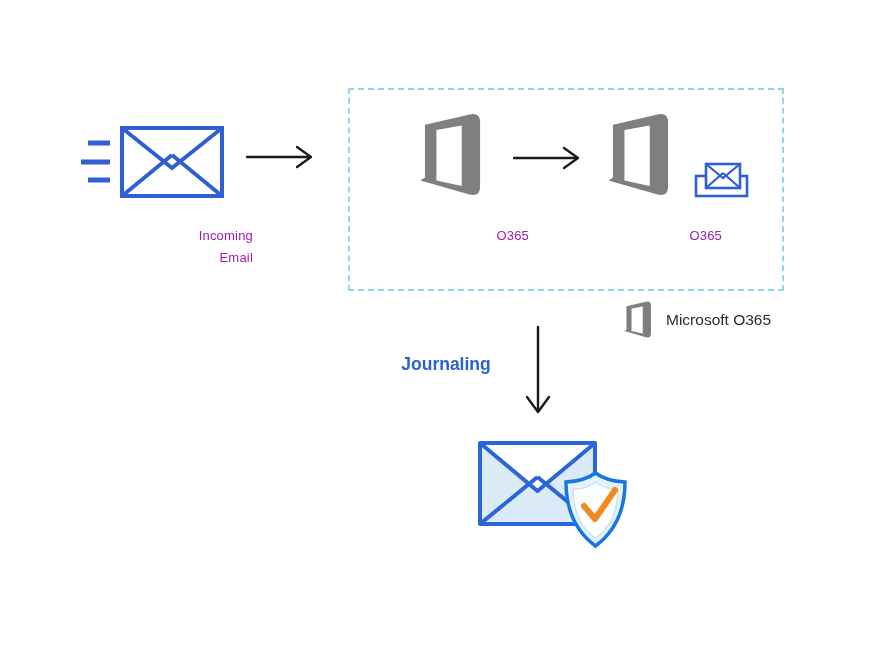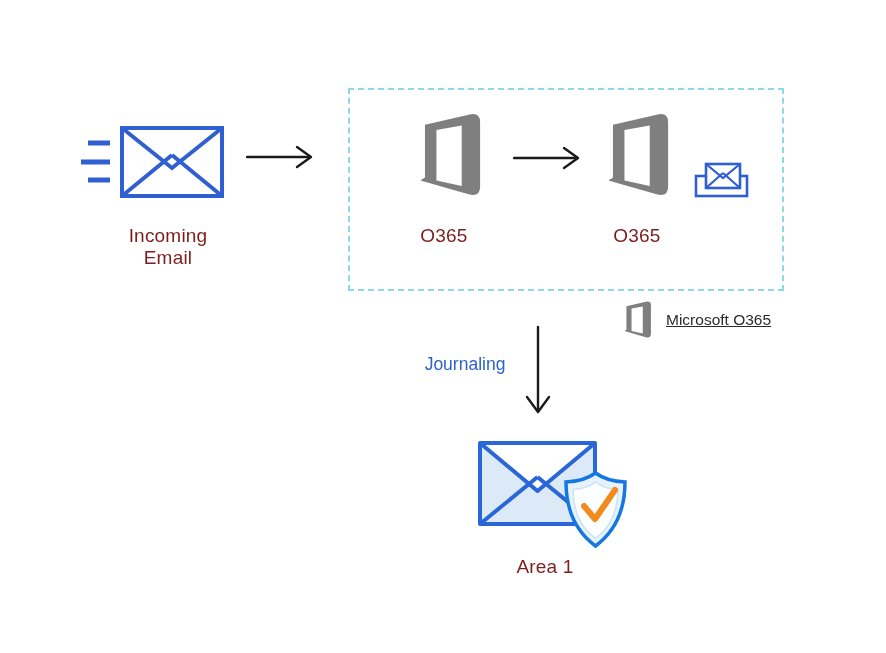--- a/index.html
+++ b/index.html
@@ -12,60 +12,59 @@
     position: relative;
     width: 886px;
     height: 653px;
     background: #ffffff;
     overflow: hidden;
   }
   .abs { position: absolute; }
   .node-label {
     position: absolute;
     width: 170px;
-    text-align: center;
-    font-size: 19px;
+    text-align: right;
+    font-size: 13px;
     line-height: 22px;
-    color: #7f1d1d;
+    color: #a21caf;
     letter-spacing: 0.2px;
   }
   .node-label span { display: block; }
   .dashed-zone {
     position: absolute;
     left: 348px;
     top: 88px;
     width: 436px;
     height: 203px;
     border: 2px dashed #90d8e5;
     box-sizing: border-box;
     background: transparent;
   }
   .edge-label {
     position: absolute;
-    left: 385px;
+    left: 366px;
     top: 354px;
     width: 160px;
     text-align: center;
     font-size: 17.5px;
-    font-weight: 400;
+    font-weight: 700;
     color: #2b62ce;
   }
   .legend {
     position: absolute;
     left: 622px;
     top: 300px;
     display: flex;
     align-items: center;
   }
   .legend-text {
     margin-left: 12px;
     font-size: 15.5px;
     color: #2b2b2b;
     white-space: nowrap;
-    text-decoration: underline;
   }
 </style>
 </head>
 <body>
 
 <div id="canvas">
 
   <svg width="0" height="0" style="position:absolute" aria-hidden="true">
     <defs>
       <symbol id="o365-logo" viewBox="0 0 94 112">
@@ -155,16 +154,15 @@
       <path d="M12 10 L69.5 58 L127 10"></path>
       <rect x="12" y="10" width="115" height="81"></rect>
     </g>
 
     <path d="M127.5 40 C135 45.5 145 48.5 157 49 C157 75 149 97 127.5 113 C106 97 98 75 98 49 C110 48.5 120 45.5 127.5 40 Z" fill="#e7f3fc" stroke="#1577e0" stroke-width="3.5"></path>
     <path d="M127.5 49 C133 53.5 141 56 150 56.5 C150 77 144 93.5 127.5 105.5 C111 93.5 105 77 105 56.5 C114 56 122 53.5 127.5 49 Z" fill="#fdfeff" stroke="#c9e3f6" stroke-width="1.5"></path>
     <path d="M116 73 L127 86 L147 57" fill="none" stroke="#f28a1e" stroke-width="6" stroke-linecap="round" stroke-linejoin="round"></path>
   </svg>
 
   <div class="node-label" style="left:460px; top:556px;">
-    <span>Area 1</span>
   </div>
 
 </div>
 
 </body></html>

